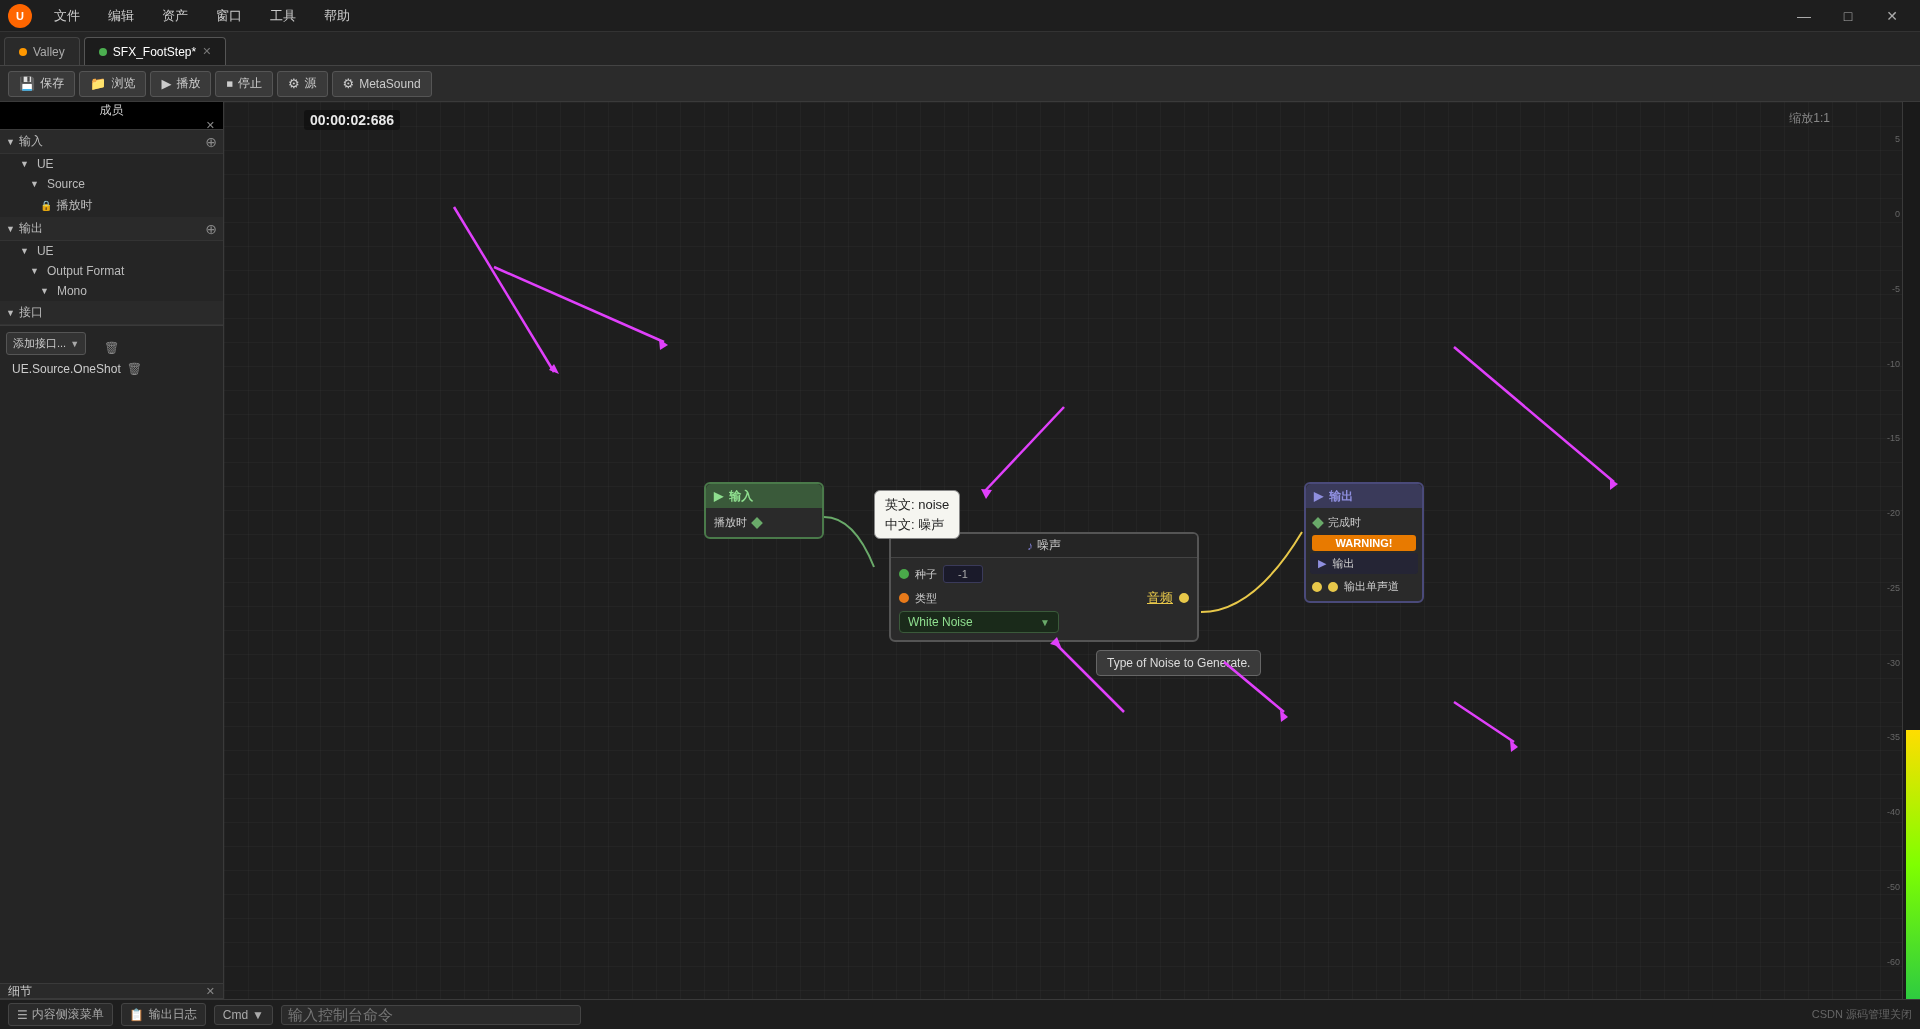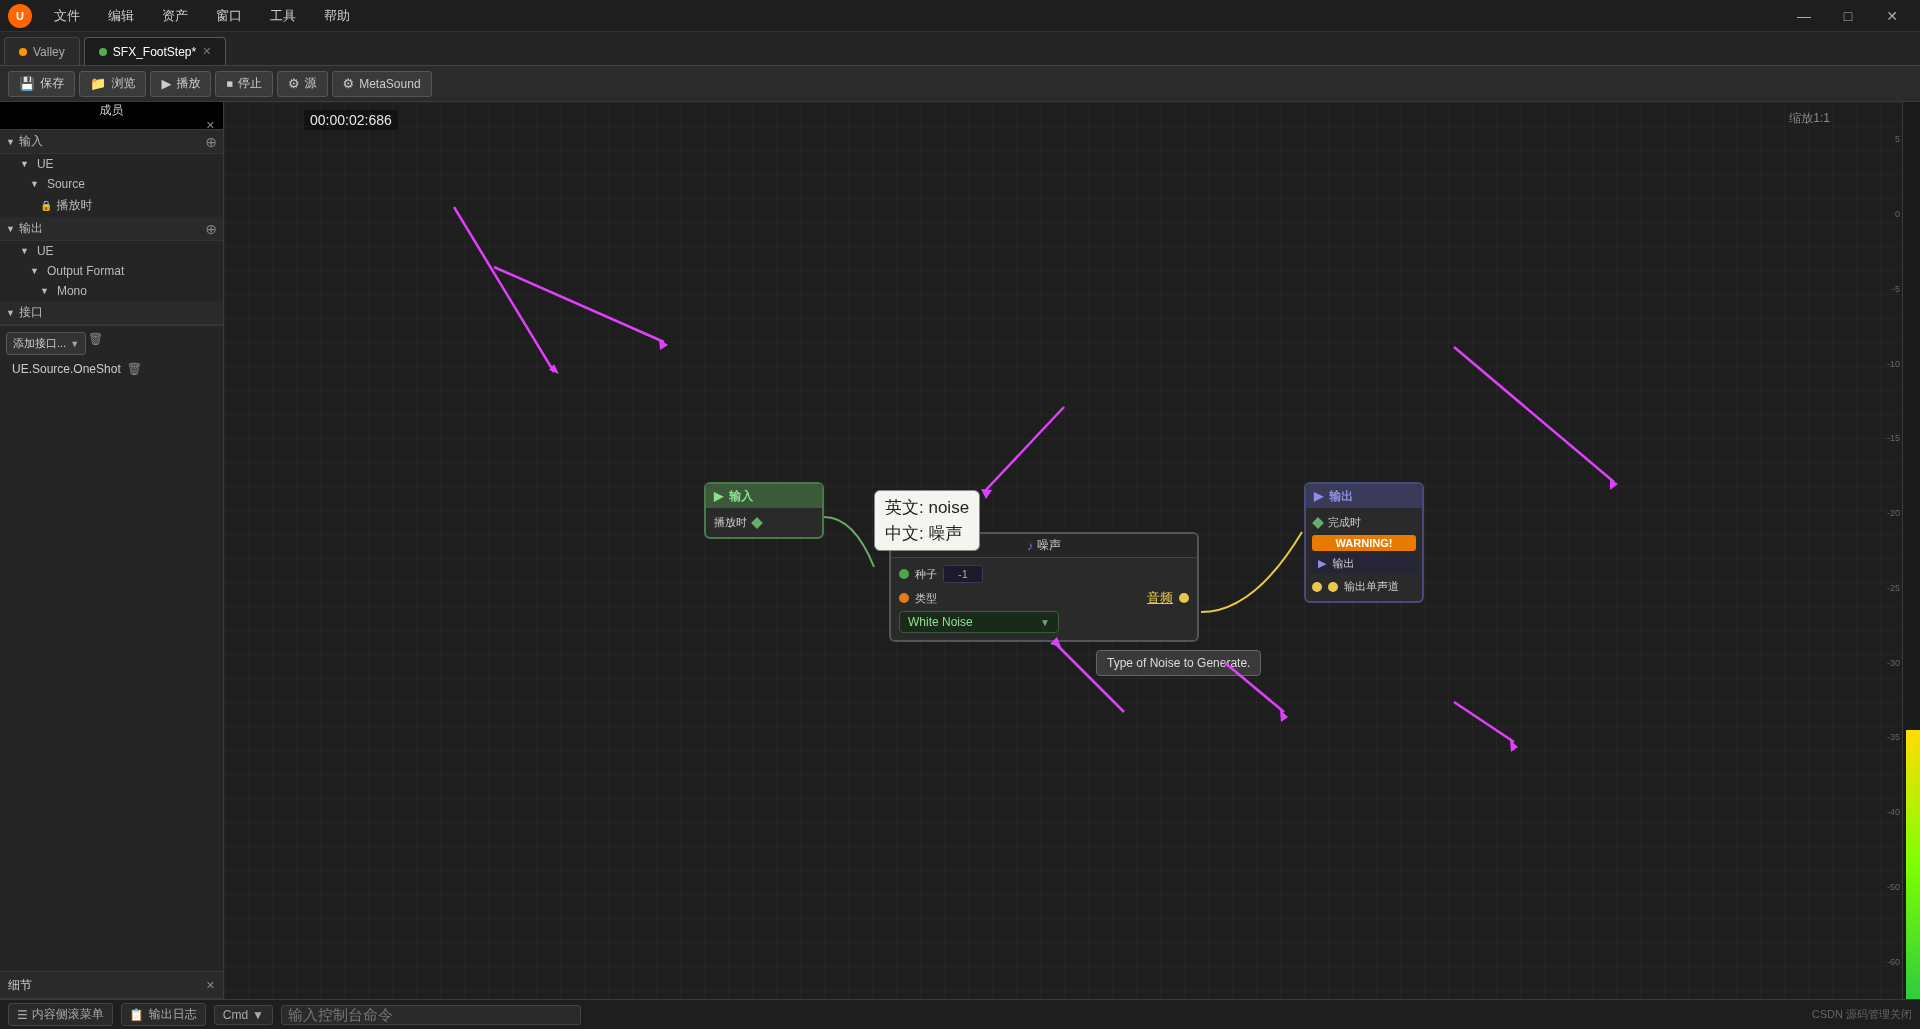--- a/index.html
+++ b/index.html
@@ -199,21 +199,21 @@
       overflow: hidden;
     }
 
     
     .timestamp {
       position: absolute;
       top: 8px;
       left: 80px;
       color: #e8e8e8;
       font-size: 14px;
-      font-weight: normal;
+      font-weight: bold;
       background: rgba(0,0,0,0.4);
       padding: 2px 6px;
       border-radius: 3px;
     }
 
     
     .zoom-label {
       position: absolute;
       top: 8px;
       right: 90px;
@@ -300,21 +300,21 @@
 
     
     .noise-tooltip {
       position: absolute;
       left: 650px;
       top: 388px;
       background: #f5f5f0;
       border: 1px solid #888;
       border-radius: 6px;
       padding: 4px 10px;
-      font-size: 17px;
+      font-size: 13px;
       color: #222;
       line-height: 1.5;
       z-index: 10;
     }
 
     
     .type-select {
       display: flex;
       align-items: center;
       background: #1a2a1a;
@@ -464,21 +464,21 @@
     
     .pink-arrows {
       position: absolute;
       top: 0; left: 0;
       width: 100%;
       height: 100%;
       pointer-events: none;
       z-index: 5;
     }
     .detail-header {
-      height: 28px;
+      height: 16px;
       background: #2a2a2a;
       display: flex;
       align-items: center;
       padding: 0 8px;
       border-bottom: 1px solid #3a3a3a;
       font-size: 12px;
       color: #ccc;
     }
   </style>
 </head>
@@ -583,21 +583,21 @@
     <div class="tree-item sub2">
       <span class="arrow">▼</span>
       <span>Mono</span>
     </div>
 
     <div class="section-header">
       <span class="arrow">▼</span>
       <span>接口</span>
     </div>
     <div class="interface-section">
-      <div style="display:flex; align-items:flex-start; gap:0; margin-bottom:4px;">
+      <div style="display:flex; align-items:flex-end; gap:16px; margin-bottom:4px;">
         <div class="iface-dropdown">
           <span>添加接口...</span>
           <span class="arr">▼</span>
         </div>
         <span class="delete-icon">🗑</span>
       </div>
       <div class="iface-item">
         <span>UE.Source.OneShot</span>
         <span class="delete-icon">🗑</span>
       </div>

